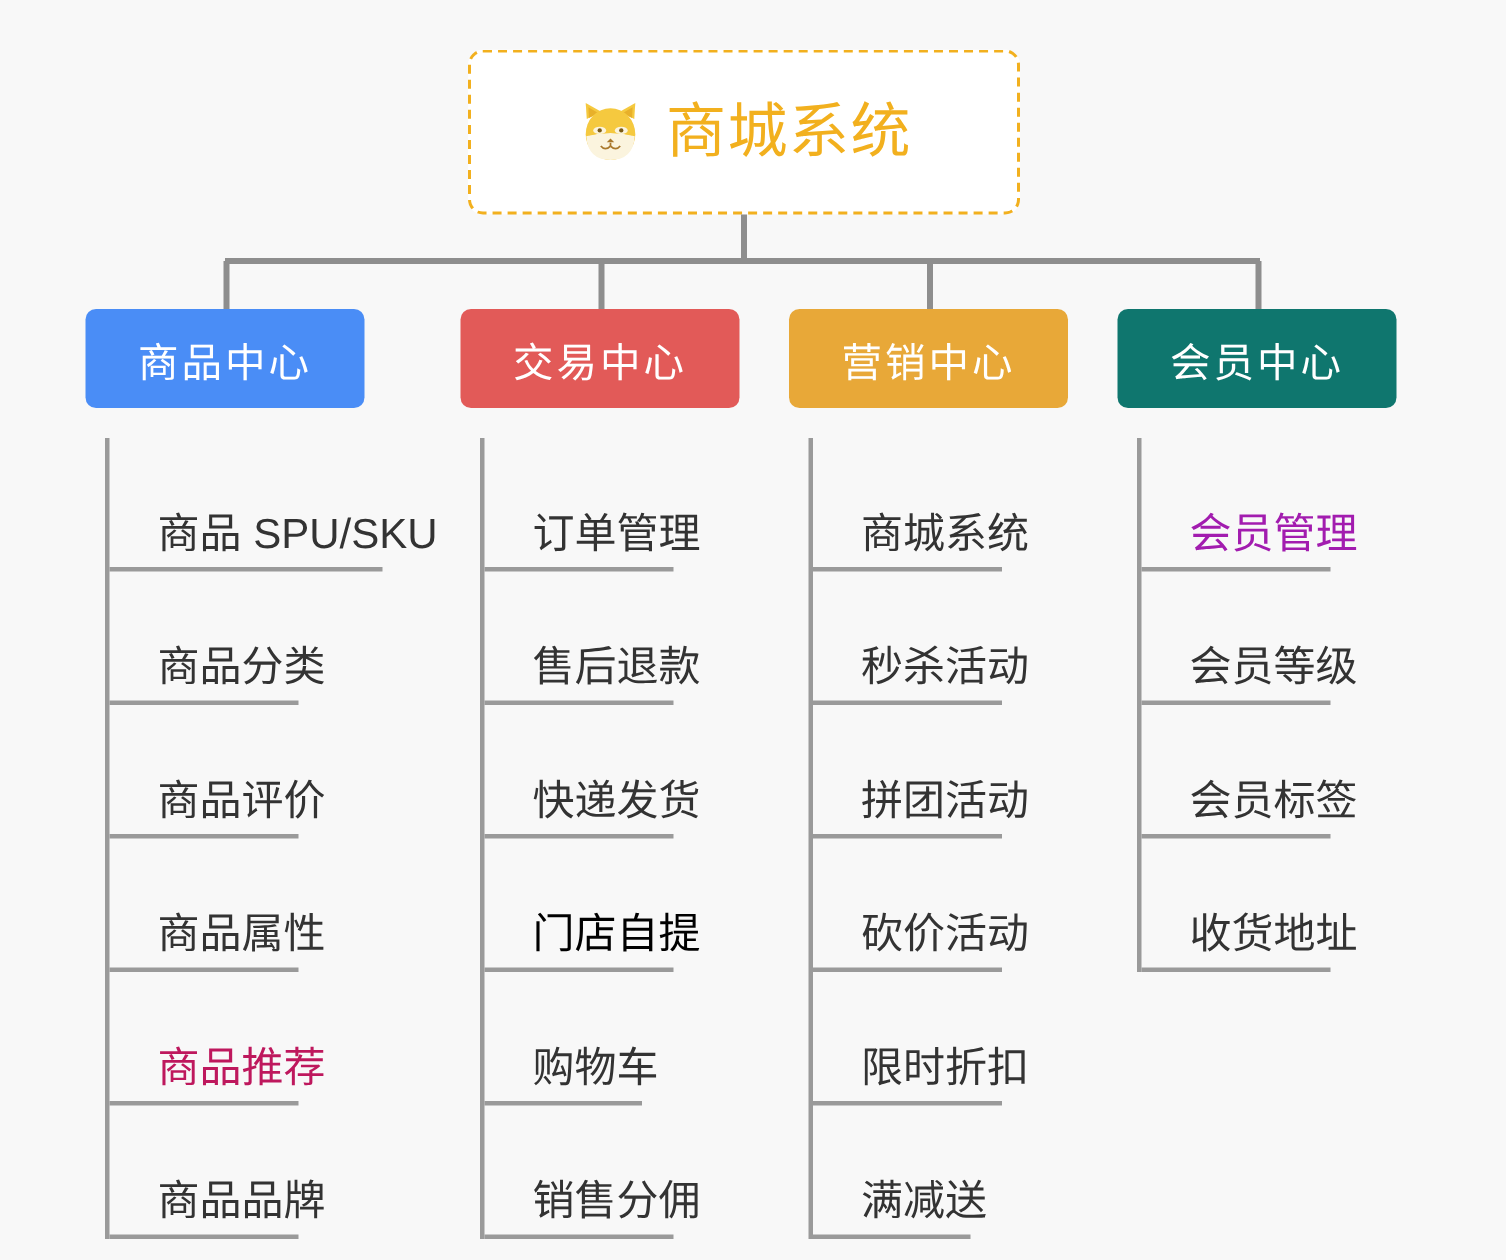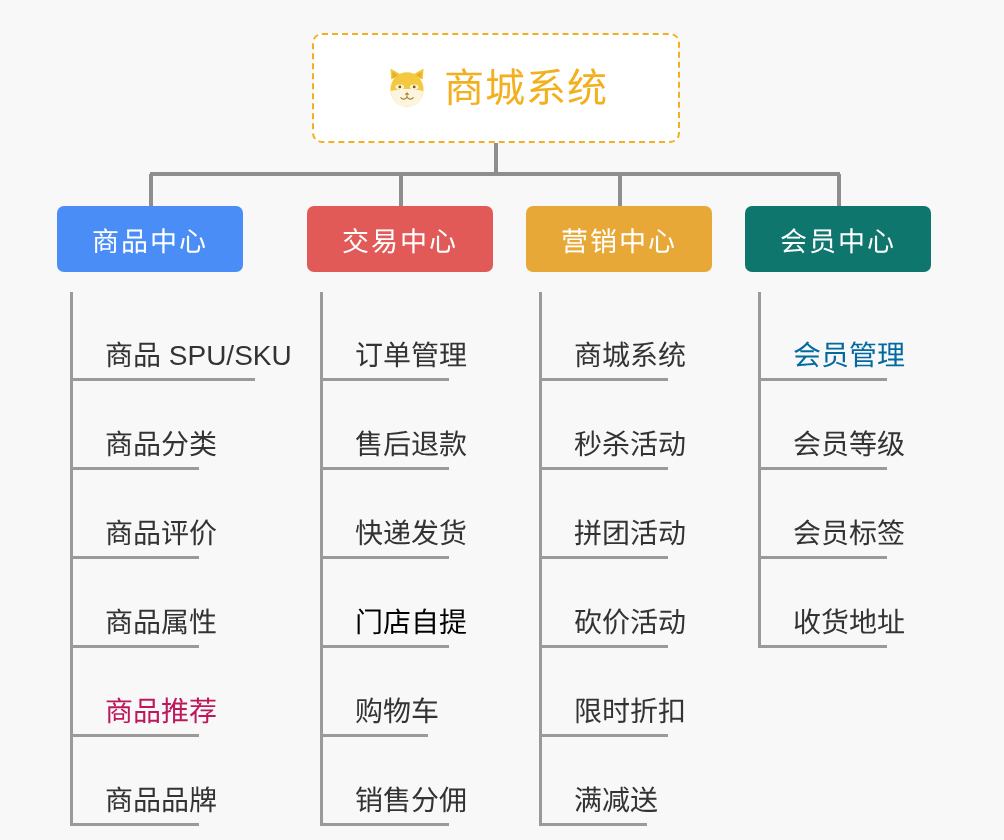--- a/index.html
+++ b/index.html
@@ -255,21 +255,21 @@
       <li class="leaf-item" style="--label-w: 73px; color: rgb(51, 51, 51);">
           <span class="leaf-label" style="color: rgb(51, 51, 51);">满减送</span>
         </li>
     </ul>
   </div>
 
   <div class="column col-4">
     <div class="cat-header" style="background: #0f766e;">会员中心</div>
     <ul class="leaf-list" style="border-left-color: rgb(154, 154, 154);">
       <li class="leaf-item" style="--label-w: 94px; color: rgb(51, 51, 51);">
-          <span class="leaf-label" style="color: #0369a1;">会员管理</span>
+          <span class="leaf-label" style="color: #a21caf;">会员管理</span>
         </li>
       <li class="leaf-item" style="--label-w: 94px; color: rgb(51, 51, 51);">
           <span class="leaf-label" style="color: rgb(51, 51, 51);">会员等级</span>
         </li>
       <li class="leaf-item" style="--label-w: 94px; color: rgb(51, 51, 51);">
           <span class="leaf-label" style="color: rgb(51, 51, 51);">会员标签</span>
         </li>
       <li class="leaf-item" style="--label-w: 94px; color: rgb(51, 51, 51);">
           <span class="leaf-label" style="color: rgb(51, 51, 51);">收货地址</span>
         </li>

